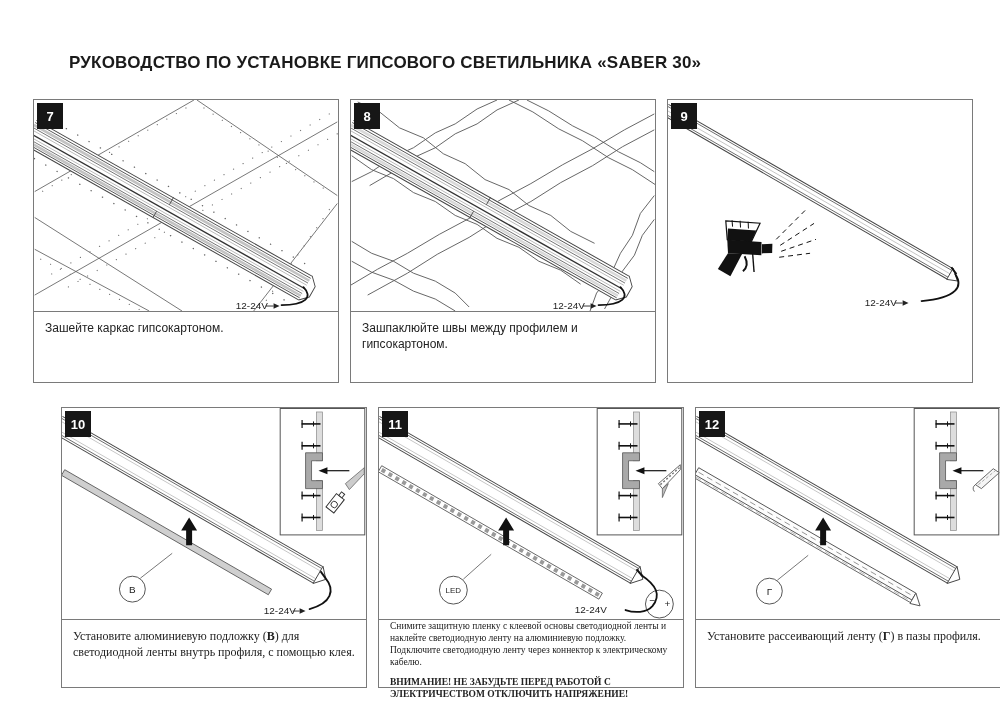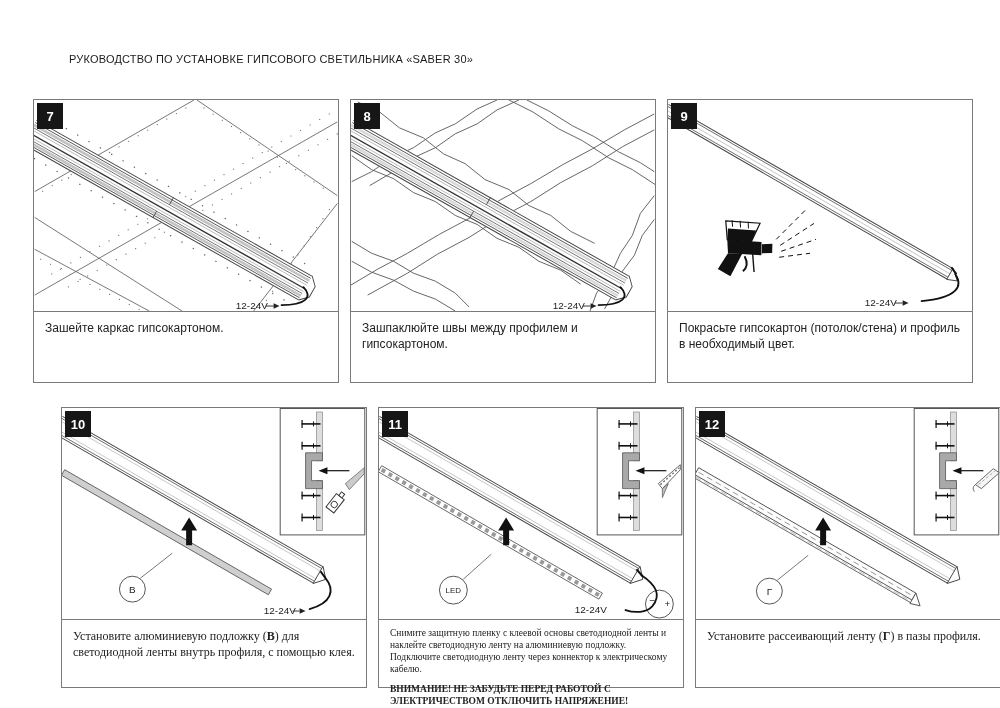--- a/index.html
+++ b/index.html
@@ -1,32 +1,32 @@
 <!DOCTYPE html>
 <html><head>
 <meta charset="utf-8">
 <style>
   html,body{margin:0;padding:0;background:#fff;}
   #page{position:relative;width:1000px;height:708px;background:#fff;
         font-family:"Liberation Sans",sans-serif;color:#1a1a1a;overflow:hidden;}
-  #doc-title{position:absolute;left:33px;top:53px;font-size:11px;font-weight:normal;
+  #doc-title{position:absolute;left:33px;top:53px;font-size:17px;font-weight:bold;
              letter-spacing:.2px;white-space:nowrap;padding-left:36px;}
   .panel{position:absolute;width:304px;border:1px solid #7a7a7a;background:#fff;}
   .row1{top:99px;height:282px;}
   .row2{top:407px;height:279px;margin-left:28px;}
   .col1{left:33px;} .col2{left:350px;} .col3{left:667px;}
   .illus{position:relative;width:304px;height:211px;background:#fff;}
   .badge{position:absolute;left:3px;top:3px;width:26px;height:26px;background:#161616;
          color:#fff;font-size:13px;font-weight:bold;display:flex;align-items:center;
          justify-content:center;z-index:5;}
   .caption{border-top:1px solid #7a7a7a;padding:9px 11px 0 11px;font-size:12px;
            line-height:1.32;color:#222;}
   .row1 .caption{height:61px;}
   .row2 .caption{height:57px;font-family:Liberation Serif, serif;}
-  .caption.small{font-size:9.5px;line-height:1.28;padding-top:7px;}
+  .caption.small{font-size:9.5px;line-height:1.28;padding-top:0;}
   .caption .warn{font-weight:bold;display:block;margin-top:7px;}
   svg{display:block;}
   .seam{stroke:#555;stroke-width:.8;}
   .dots{stroke:#666;stroke-width:1.4;stroke-dasharray:.1 13;stroke-linecap:round;fill:none;}
   .dots2{stroke:#777;stroke-width:1.2;stroke-dasharray:.1 11;stroke-linecap:round;fill:none;}
   .cable{stroke:#111;stroke-width:1.8;fill:none;stroke-linecap:round;}
   .lbl{font-family:"Liberation Sans",sans-serif;font-size:10px;fill:#222;}
   .wavy{stroke:#555;stroke-width:.9;fill:none;stroke-linejoin:round;}
   .spray{stroke:#111;stroke-width:1;stroke-dasharray:5 4;fill:none;}
   .pline{stroke:#444;fill:none;}
@@ -162,23 +162,20 @@
           <line x1="113" y1="152" x2="148" y2="140" class="spray"></line>
           <line x1="111" y1="158" x2="142" y2="154" class="spray"></line>
         </g>
         <line x1="284" y1="168" x2="289" y2="175" stroke="#111" stroke-width="2"></line>
         <path d="M288,175 C296,187 290,199 254,202" class="cable"></path>
         <line x1="227" y1="204" x2="235" y2="204" stroke="#222" stroke-width=".9"></line>
         <polygon points="241,204 235,201.2 235,206.8" fill="#222"></polygon>
         <text x="197" y="207" class="lbl">12-24V</text>
       </svg>
     </div>
-    <div class="caption">
-      <span>Покрасьте гипсокартон (потолок/стена) и профиль в необходимый цвет.</span>
-    </div>
   </div>
 
   <div class="panel row2 col1">
     <div class="illus">
       <div class="badge">10</div>
       <svg width="304" height="211" viewBox="0 0 304 212">
         <g transform="translate(0,8) rotate(30)">
           <rect x="0" y="0" width="302" height="20" fill="#fff"></rect>
           <line x1="0" y1="0.5" x2="302" y2="0.5" class="pline"></line>
           <line x1="0" y1="2.6" x2="302" y2="2.6" class="pline" stroke-width=".7"></line>

